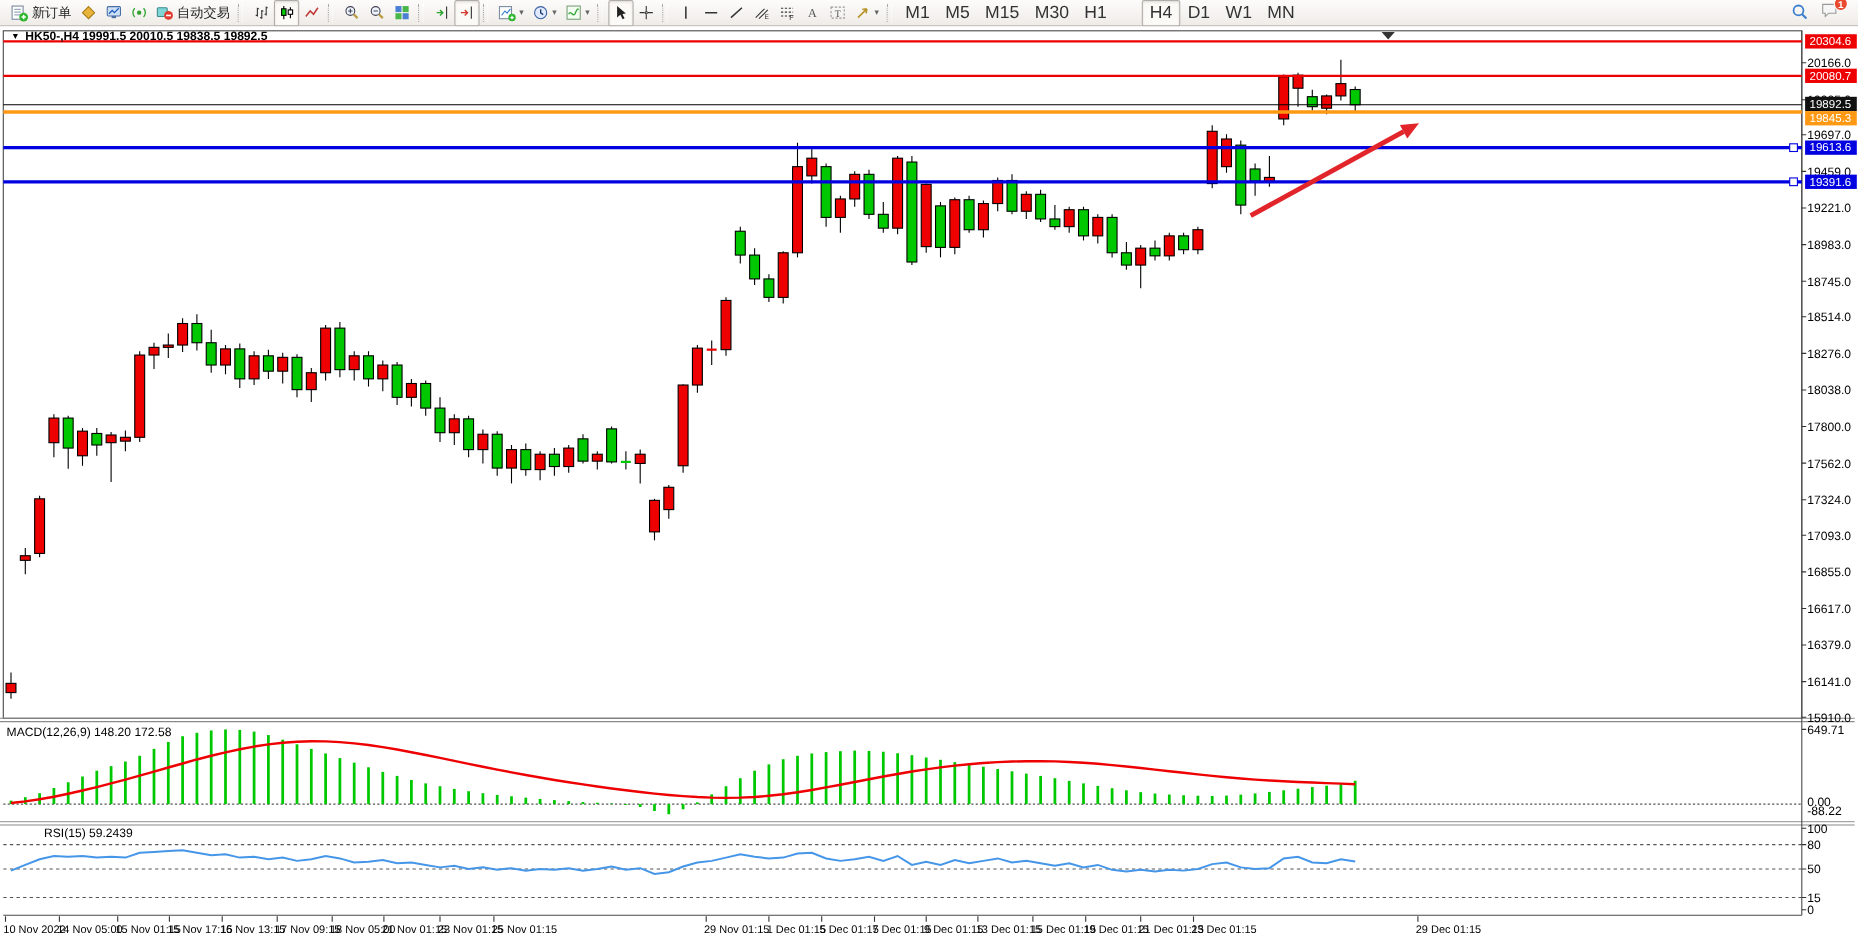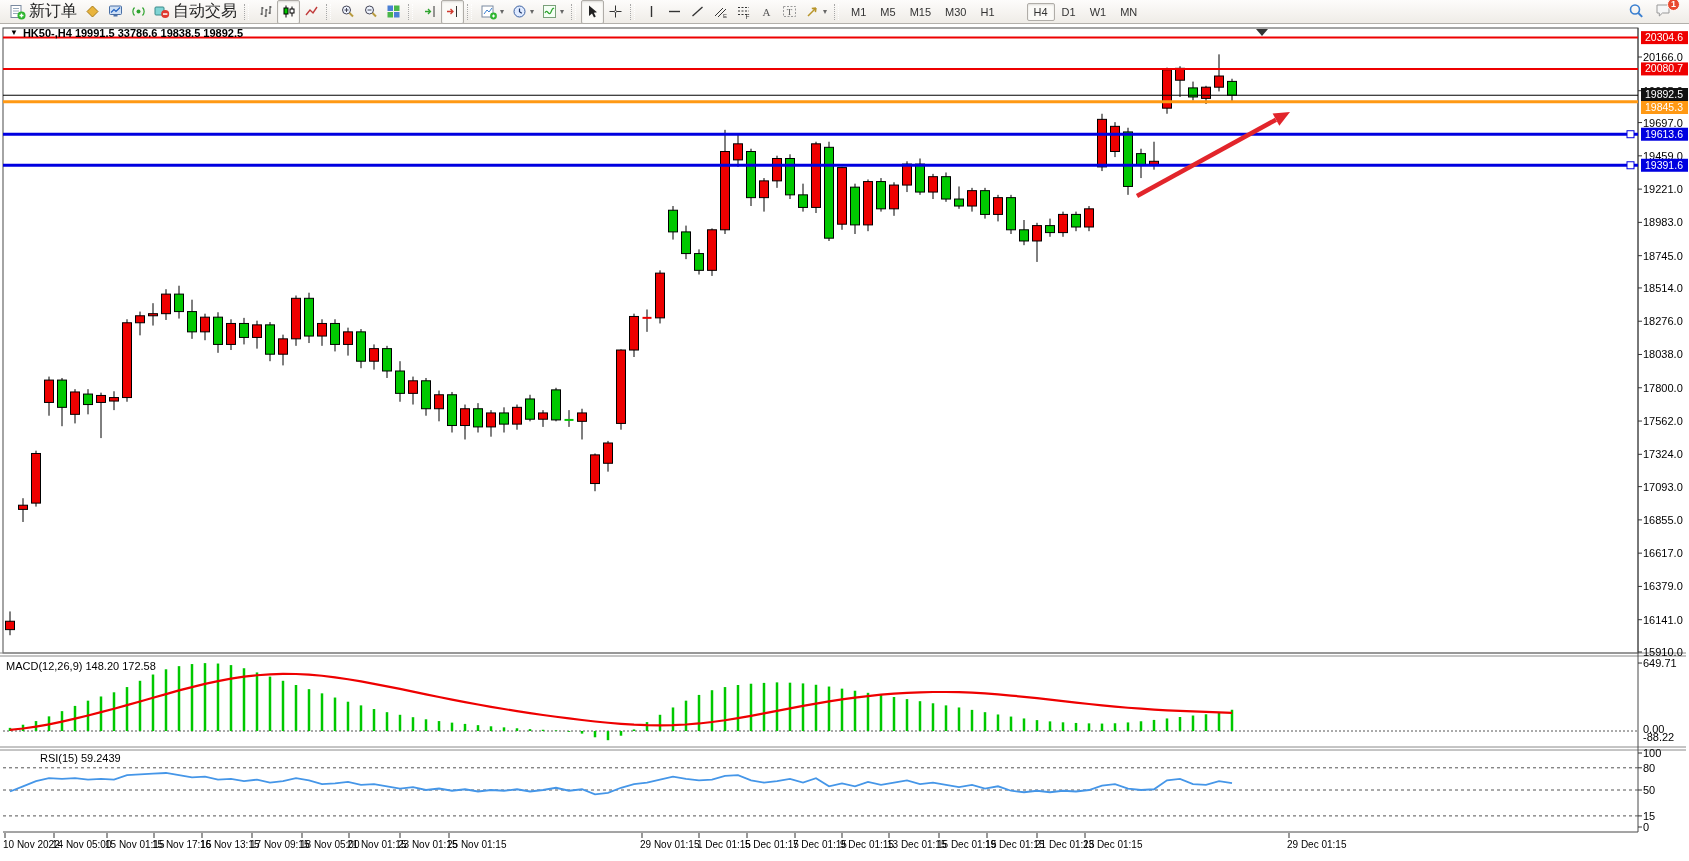--- a/index.html
+++ b/index.html
@@ -8,23 +8,23 @@
        outline:1px solid #9a9a9a;}
   
   .toolbar{position:absolute;top:0;left:0;width:1689px;height:24px;box-sizing:border-box;
            background:linear-gradient(#fdfcfb,#efece7);border-bottom:1px solid #b3b0ab;
            display:flex;align-items:center;padding:0 6px;}
   .grip{width:3px;height:16px;border-left:1px dotted #a8a8a8;border-right:1px dotted #fff;margin:0 5px 0 3px;flex:none;}
   .tbtn{display:flex;align-items:center;gap:3px;height:20px;padding:1px 3px;border:1px solid transparent;
         border-radius:2px;flex:none;cursor:default;}
   .tbtn.active{background:#fbfaf7;border-color:#b0ada8;box-shadow:inset 0 1px 2px rgba(0,0,0,.12);}
   .tbtn svg{display:block;}
-  .tbtn .lbl{font-size:16px;color:#222;white-space:nowrap;}
+  .tbtn .lbl{font-size:12px;color:#222;white-space:nowrap;}
   .tbtn .caret{font-size:8px;color:#666;line-height:8px;}
-  .tf{font-size:11px;color:#333;padding:2px 6px;border:1px solid transparent;border-radius:2px;flex:none;}
+  .tf{font-size:16px;color:#333;padding:2px 6px;border:1px solid transparent;border-radius:2px;flex:none;}
   .tf.active{background:#fbfaf7;border-color:#b0ada8;box-shadow:inset 0 1px 2px rgba(0,0,0,.12);margin-left:25px;}
   .toolbar-right{margin-left:auto;display:flex;align-items:center;gap:10px;margin-right:10px;}
   .chatwrap{position:relative;}
   .chatbadge{position:absolute;top:-4px;right:-7px;background:#e8492f;color:#fff;font-size:9px;font-weight:bold;
              border-radius:50%;width:13px;height:13px;display:flex;align-items:center;justify-content:center;
              border:1px solid #fff;box-sizing:border-box;}
   
   .chart-area{position:absolute;top:24px;left:0;width:1689px;height:837px;background:#fff;}
   #chart-svg{position:absolute;top:0;left:0;}
   .chart-title{position:absolute;top:3px;left:10px;display:flex;align-items:center;gap:5px;
@@ -689,18 +689,18 @@
           <line x1="1037" y1="809" x2="1037" y2="814" stroke="#333"></line>
           <text x="1035" y="824" font-size="10" fill="#000">21 Dec 01:15</text>
           <line x1="1085" y1="809" x2="1085" y2="814" stroke="#333"></line>
           <text x="1083" y="824" font-size="10" fill="#000">23 Dec 01:15</text>
           <line x1="1289" y1="809" x2="1289" y2="814" stroke="#333"></line>
           <text x="1287" y="824" font-size="10" fill="#000">29 Dec 01:15</text>
         </g>
       </svg>
     <div class="chart-title">
       <span class="oct">▼</span>
-      <span>HK50-,H4 19991.5 33786.6 19838.5 19892.5</span>
+      <span>HK50-,H4 19991.5 20010.5 19838.5 19892.5</span>
     </div>
     <div class="ind-label macd-label">MACD(12,26,9) 148.20 172.58</div>
     <div class="ind-label rsi-label">RSI(15) 59.2439</div>
   </div>
 </div>
 
 </body></html>

